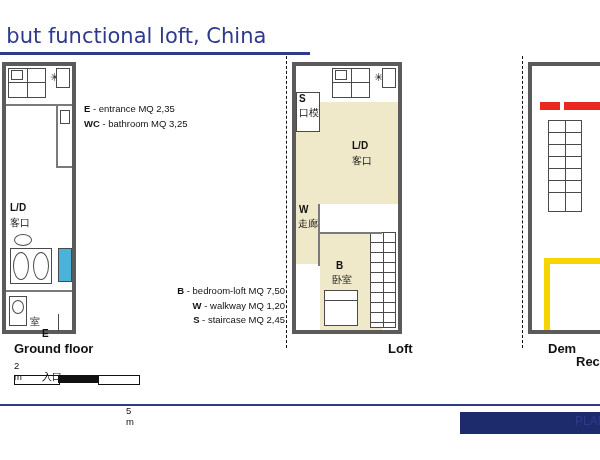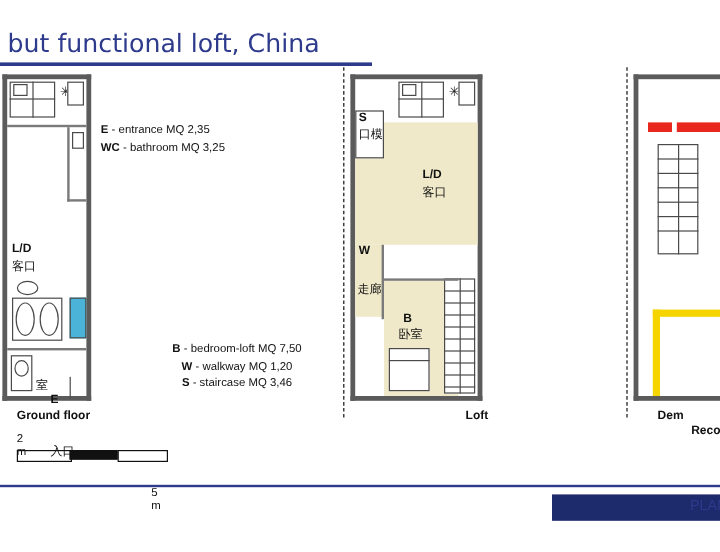--- a/index.html
+++ b/index.html
@@ -48,21 +48,21 @@
   .thinwall{position:absolute;background:#7a7a7a;}
   .room{position:absolute;}
   .label{position:absolute;font-size:10px;color:#111;line-height:1.15;}
   .label-cn{font-size:10px;}
   .dash{
     position:absolute;width:0;border-left:1.5px dashed #111;
   }
 
   
   .caption{
-    position:absolute;font-size:10px;font-weight:bold;color:#111;
+    position:absolute;font-size:13px;font-weight:bold;color:#111;
   }
 
   
   .legend{position:absolute;font-size:9.5px;color:#111;line-height:1.55;}
   .legend b{font-weight:bold;}
   .legend-right{text-align:right;}
 
   
   .scale-wrap{position:absolute;left:14px;top:360px;}
   .scale-txt{position:absolute;font-size:9.5px;color:#111;}
@@ -128,24 +128,24 @@
     <div class="ln" style="left:58px;top:252px;width:1px;height:18px;"></div>
   </div>
 
   <div class="caption" style="left:14px;top:341px;">Ground floor</div>
 
   <div class="legend" style="left:84px;top:76px;width:190px;margin-top:26px;">
     <div><b>E</b> <span>- entrance MQ 2,35</span></div>
     <div><b>WC</b> <span>- bathroom MQ 3,25</span></div>
   </div>
 
-  <div class="legend legend-right" style="left:110px;top:284px;width:175px;text-align:center;">
+  <div class="legend legend-right" style="left:110px;top:284px;width:175px;">
     <div><b>B</b> <span>- bedroom-loft MQ 7,50</span></div>
     <div><b>W</b> <span>- walkway MQ 1,20</span></div>
-    <div><b>S</b> <span>- staircase MQ 3,46</span></div>
+    <div><b>S</b> <span>- staircase MQ 2,45</span></div>
   </div>
 
   <div class="dash" style="left:286px;top:56px;height:292px;"></div>
 
   <div class="plan" style="left:290px;top:62px;width:115px;height:275px;">
 
     <div class="wall" style="left:2px;top:0px;width:110px;height:4px;"></div>
     <div class="wall" style="left:2px;top:0px;width:4px;height:272px;"></div>
     <div class="wall" style="left:108px;top:0px;width:4px;height:272px;"></div>
     <div class="wall" style="left:2px;top:268px;width:110px;height:4px;"></div>
@@ -163,21 +163,21 @@
     <div class="fr" style="left:92px;top:6px;width:14px;height:20px;"></div>
 
     <div class="fr fill-white" style="left:6px;top:30px;width:24px;height:40px;"></div>
     <div class="label" style="left:9px;top:31px;font-weight:bold;">S</div>
     <div class="label label-cn" style="left:9px;top:45px;">口模</div>
 
     <div class="label" style="left:62px;top:78px;font-weight:bold;">L/D</div>
     <div class="label label-cn" style="left:62px;top:93px;">客口</div>
 
     <div class="label" style="left:9px;top:142px;font-weight:bold;">W</div>
-    <div class="label label-cn" style="left:8px;top:174px;">走廊</div>
+    <div class="label label-cn" style="left:8px;top:156px;">走廊</div>
     <div class="thinwall" style="left:28px;top:142px;width:2px;height:62px;"></div>
 
     <div class="label" style="left:46px;top:198px;font-weight:bold;">B</div>
     <div class="label label-cn" style="left:42px;top:212px;">卧室</div>
     <div class="fr" style="left:34px;top:228px;width:34px;height:36px;"></div>
     <div class="ln" style="left:34px;top:238px;width:34px;height:1px;"></div>
 
     <div class="fr" style="left:80px;top:170px;width:26px;height:96px;"></div>
     <div class="ln" style="left:80px;top:180px;width:26px;height:1px;"></div>
     <div class="ln" style="left:80px;top:190px;width:26px;height:1px;"></div>

